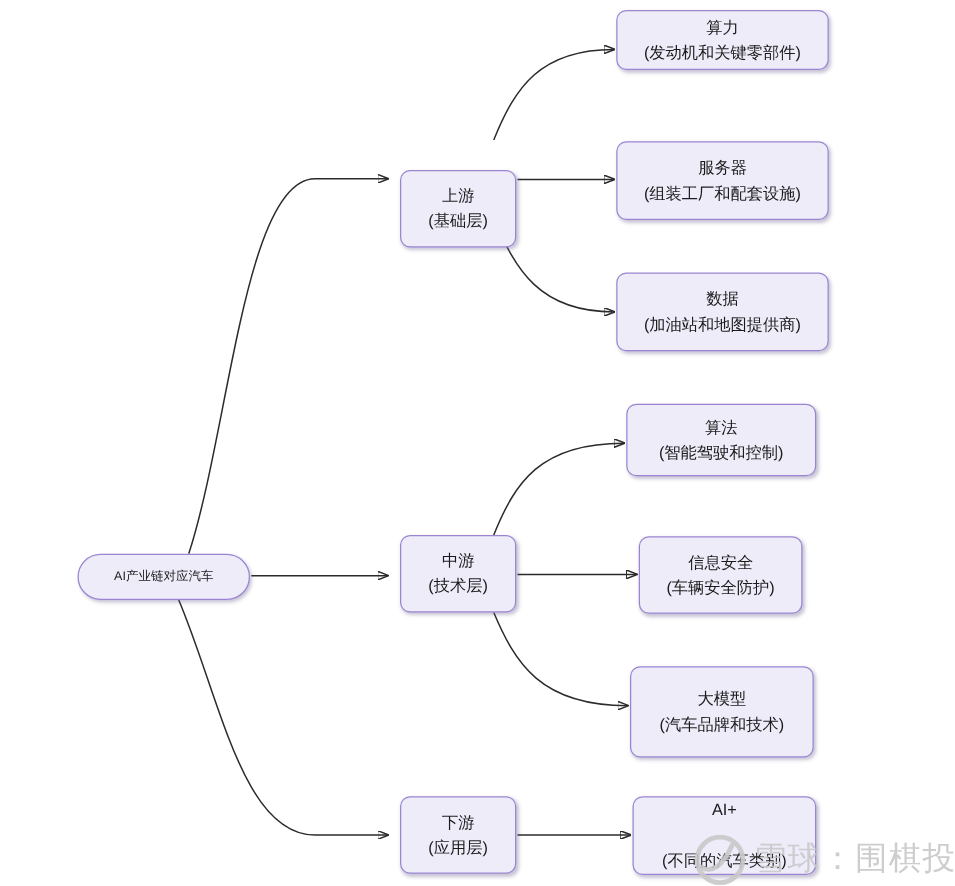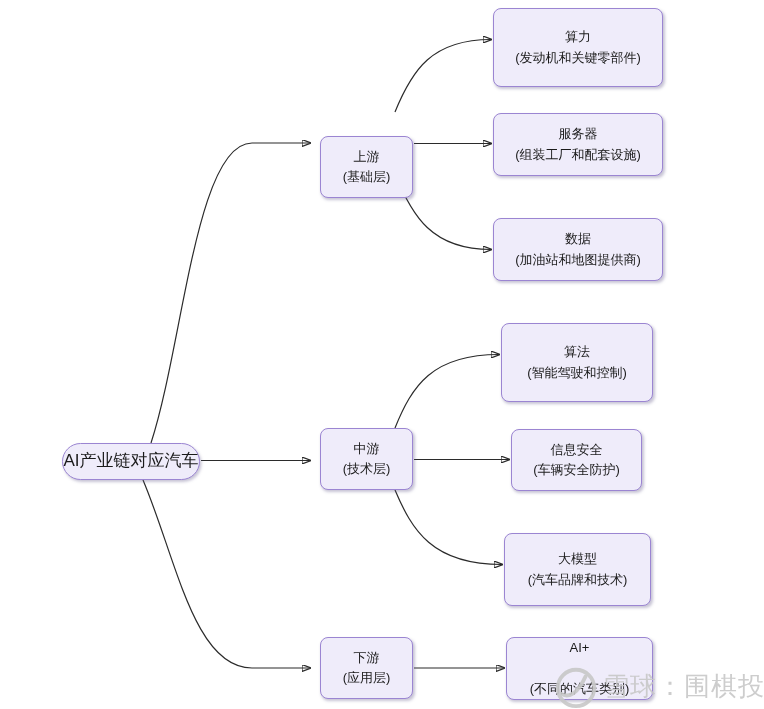--- a/index.html
+++ b/index.html
@@ -19,21 +19,21 @@
   svg.edges path{fill:none;stroke:var(--edge-line);stroke-width:1.2px;}
   .node{
     position:absolute;z-index:2;box-sizing:border-box;
     background:var(--node-fill);
     border:1px solid var(--node-border);
     border-radius:8px;
     box-shadow:1.5px 2px 3px rgba(95,85,135,.35);
     display:flex;flex-direction:column;align-items:center;justify-content:center;
     text-align:center;color:#1a1a1a;font-size:13px;line-height:1.55;
   }
-  .node.root{border-radius:19px;font-size:17px;line-height:1.2;}
+  .node.root{border-radius:19px;font-size:10px;line-height:1.2;}
   .node .title,.node .subtitle{display:block;white-space:nowrap;}
   .watermark{
     position:absolute;left:553px;top:663px;z-index:5;
     display:flex;align-items:center;gap:4px;
     color:var(--watermark-gray);opacity:.9;pointer-events:none;
   }
   .watermark .wm-text{
     font-size:26px;letter-spacing:1px;white-space:nowrap;
     color:var(--watermark-gray);
   }
@@ -74,36 +74,36 @@
   <div class="node" style="left:320px;top:637px;width:93px;height:62px;">
     <span class="title">下游</span>
     <span class="subtitle">(应用层)</span>
   </div>
 
   <div class="node" style="left:320px;top:428px;width:93px;height:62px;">
     <span class="title">中游</span>
     <span class="subtitle">(技术层)</span>
   </div>
 
-  <div class="node" style="left:493px;top:8px;width:170px;height:79px;">
+  <div class="node" style="left:493px;top:8px;width:170px;height:48px;">
     <span class="title">算力</span>
     <span class="subtitle">(发动机和关键零部件)</span>
   </div>
 
   <div class="node" style="left:493px;top:113px;width:170px;height:63px;">
     <span class="title">服务器</span>
     <span class="subtitle">(组装工厂和配套设施)</span>
   </div>
 
   <div class="node" style="left:493px;top:218px;width:170px;height:63px;">
     <span class="title">数据</span>
     <span class="subtitle">(加油站和地图提供商)</span>
   </div>
 
-  <div class="node" style="left:501px;top:323px;width:152px;height:79px;">
+  <div class="node" style="left:501px;top:323px;width:152px;height:58px;">
     <span class="title">算法</span>
     <span class="subtitle">(智能驾驶和控制)</span>
   </div>
 
   <div class="node" style="left:511px;top:429px;width:131px;height:62px;">
     <span class="title">信息安全</span>
     <span class="subtitle">(车辆安全防护)</span>
   </div>
 
   <div class="node" style="left:504px;top:533px;width:147px;height:73px;">

